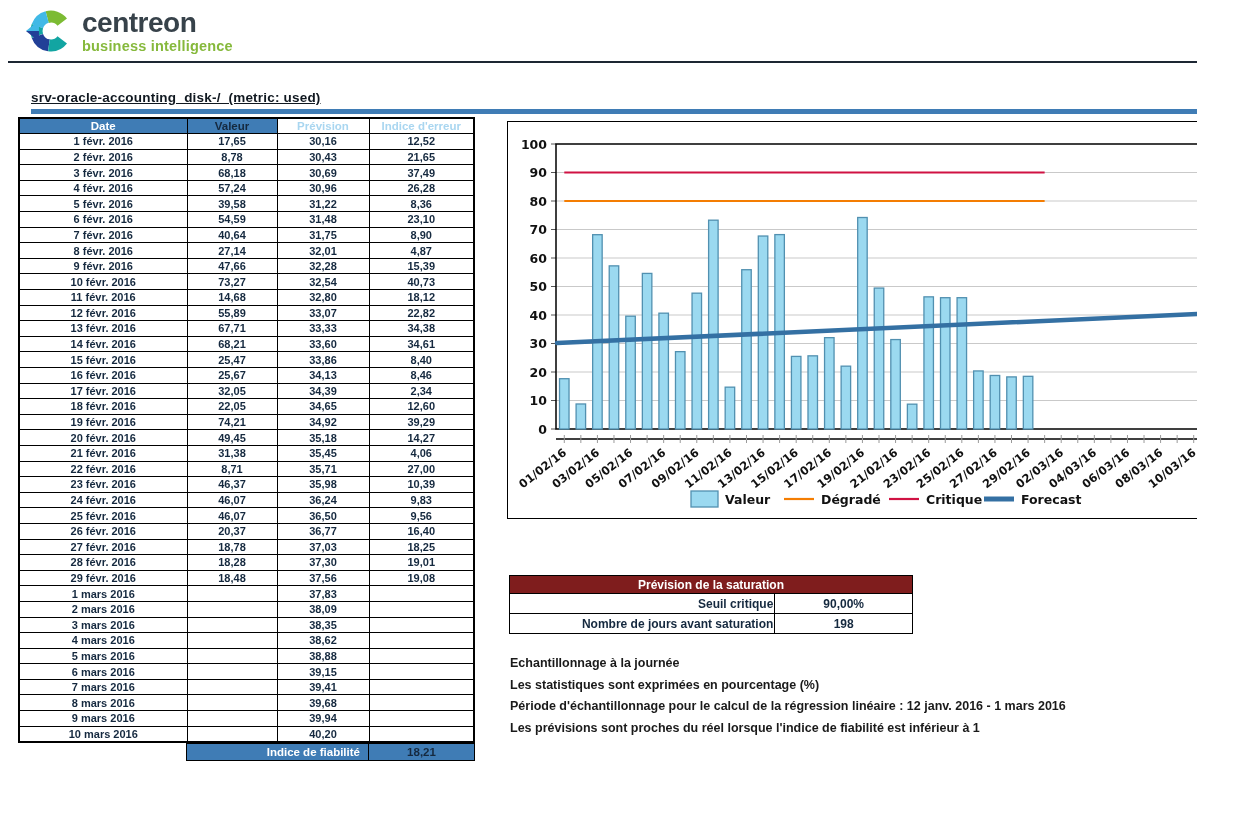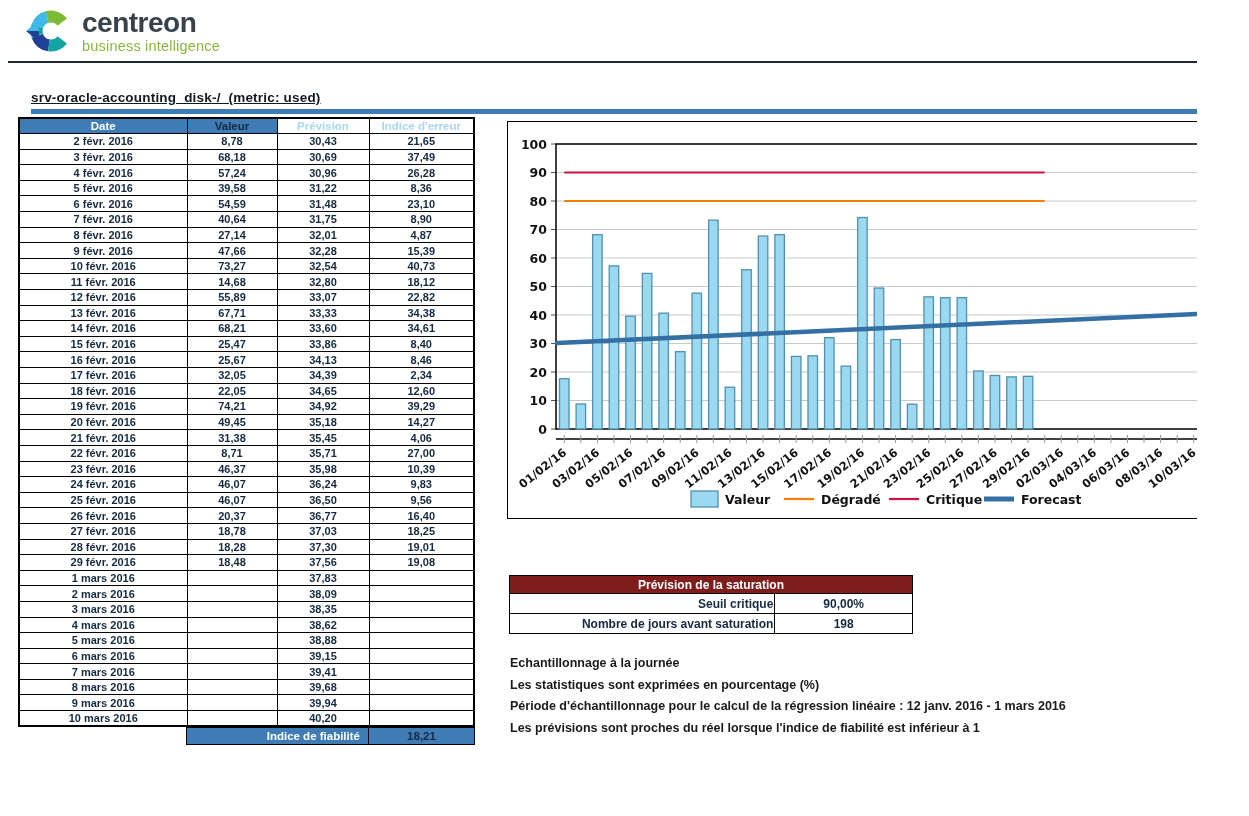--- a/index.html
+++ b/index.html
@@ -4,21 +4,21 @@
 <style>
   * { margin:0; padding:0; box-sizing:border-box; }
   html,body { background:#fff; }
   .page { position:relative; width:1197px; height:816px; background:#fff;
           font-family:"Liberation Sans", sans-serif; overflow:hidden; }
 
   
   .logo { position:absolute; left:25px; top:7px; display:flex; align-items:center; gap:9px; }
   .logo-icon { width:48px; height:48px; }
   .brand { font-size:28px; font-weight:bold; color:#37424a; letter-spacing:-0.5px; line-height:1; }
-  .tagline { font-size:14.5px; font-weight:normal; color:#86b93c; letter-spacing:0.2px; margin-top:1px; }
+  .tagline { font-size:14.5px; font-weight:bold; color:#86b93c; letter-spacing:0.2px; margin-top:1px; }
   .header-rule { position:absolute; left:8px; top:61px; width:1239px; height:2px; background:#1d2733; }
 
   
   .title-block { position:absolute; left:18px; top:88px; width:1226px;margin-left:13px; }
   .report-title { font-size:13.5px; font-weight:bold; color:#101820;
                   text-decoration:underline; white-space:pre; letter-spacing:0.2px; }
   .title-rule { margin-top:3px; height:5px; background:#3f7cb5; width:1226px; }
 
   
   .main { position:absolute; left:18px; top:117px; width:1226px; height:699px; }
@@ -96,20 +96,26 @@
         </colgroup>
       <thead>
         <tr>
           <th class="th-blue">Date</th>
           <th class="th-navy">Valeur</th>
           <th class="th-light">Prévision</th>
           <th class="th-light">Indice d'erreur</th>
         </tr>
       </thead>
       <tbody id="table-body">
+          <tr>
+            <td>1 févr. 2016</td>
+            <td>17,65</td>
+            <td>30,16</td>
+            <td>12,52</td>
+          </tr>
           <tr>
             <td>2 févr. 2016</td>
             <td>8,78</td>
             <td>30,43</td>
             <td>21,65</td>
           </tr>
           <tr>
             <td>3 févr. 2016</td>
             <td>68,18</td>
             <td>30,69</td>

